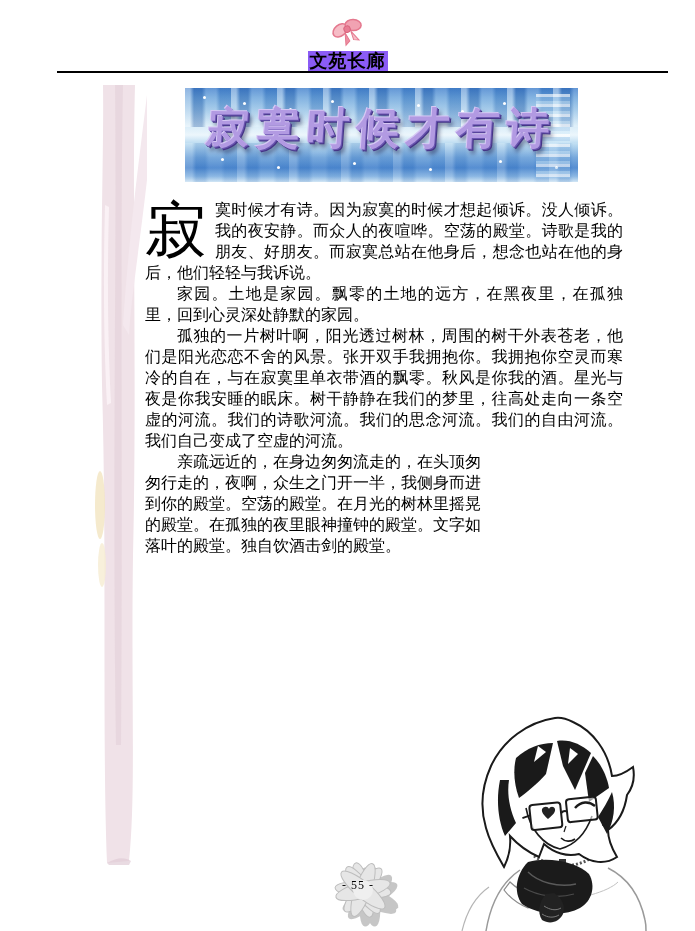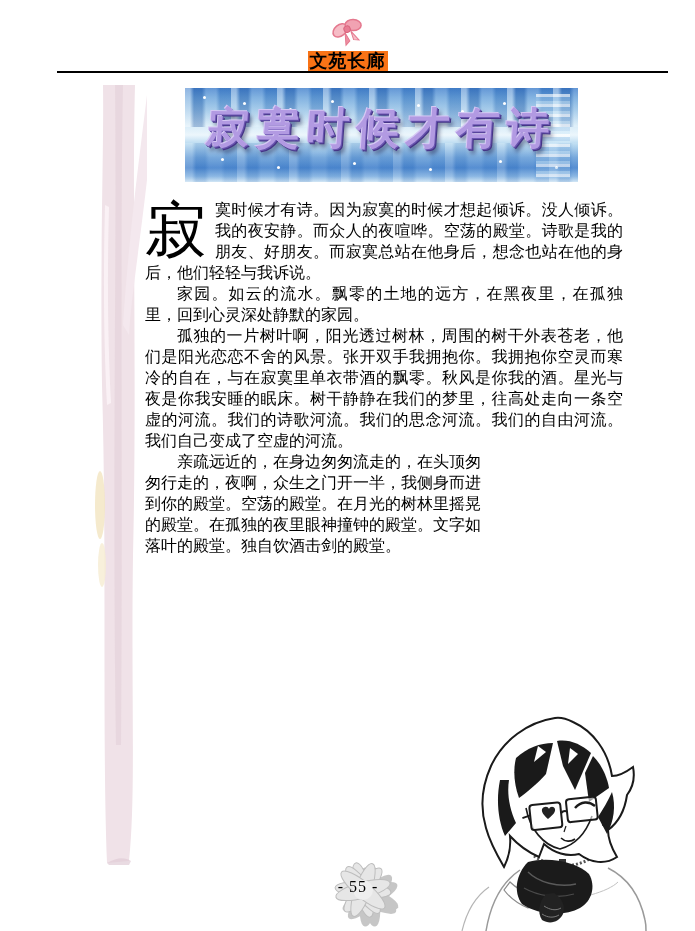--- a/index.html
+++ b/index.html
@@ -8,21 +8,21 @@
     font-family:"Liberation Serif","DejaVu Serif",serif;color:#000;
   }
   .page{position:absolute;inset:0;background:#fff;}
 
   
   .bow-wrap{position:absolute;left:330px;top:14px;width:36px;height:36px;}
   .header-title{
     position:absolute;top:49px;left:0;width:695px;text-align:center;
     font-size:18px;font-weight:bold;letter-spacing:1px;
   }
-  .header-title span{background:#f97316;padding:0 2px;}
+  .header-title span{background:#8b5cf6;padding:0 2px;}
   .header-rule{position:absolute;top:71px;left:57px;width:611px;height:2px;background:#000;}
 
   
   .strip{position:absolute;left:91px;top:85px;width:56px;height:780px;}
 
   
   .banner{
     position:absolute;left:185px;top:88px;width:393px;height:94px;overflow:hidden;
     background:linear-gradient(180deg,
       #4a86cf 0%,#6ea6dc 10%,#9cc6e8 24%,#d8ecf8 40%,#ecf6fc 50%,
@@ -72,21 +72,21 @@
   }
   .article p.wrap-right{width:336px;}
 
   
   .illustration{position:absolute;left:458px;top:696px;width:237px;height:235px;}
 
   
   .flower{position:absolute;left:303px;top:852px;width:124px;height:79px;}
   .flower .page-num{
     position:absolute;left:0;top:26px;width:110px;text-align:center;
-    font-size:16px;color:#000;letter-spacing:1px;
+    font-size:12px;color:#000;letter-spacing:1px;
   }
 </style>
 </head>
 <body>
 
 <div class="page">
 
   <div class="bow-wrap">
     <svg width="36" height="36" viewBox="0 0 36 36">
       <g transform="rotate(-18 18 18)">
@@ -122,21 +122,21 @@
     <div class="streaks-bottom"></div>
     <div class="sparkle"></div>
     <div class="ice-column"></div>
     <div class="banner-title">寂寞时候才有诗</div>
   </div>
 
   <div class="article">
     <p class="first">
       <span class="dropcap">寂</span><span>寞时候才有诗。因为寂寞的时候才想起倾诉。没人倾诉。我的夜安静。而众人的夜喧哗。空荡的殿堂。诗歌是我的朋友、好朋友。而寂寞总站在他身后，想念也站在他的身后，他们轻轻与我诉说。</span>
     </p>
-    <p>家园。如云的流水。飘零的土地的远方，在黑夜里，在孤独里，回到心灵深处静默的家园。</p>
+    <p>家园。土地是家园。飘零的土地的远方，在黑夜里，在孤独里，回到心灵深处静默的家园。</p>
     <p>孤独的一片树叶啊，阳光透过树林，周围的树干外表苍老，他们是阳光恋恋不舍的风景。张开双手我拥抱你。我拥抱你空灵而寒冷的自在，与在寂寞里单衣带酒的飘零。秋风是你我的酒。星光与夜是你我安睡的眠床。树干静静在我们的梦里，往高处走向一条空虚的河流。我们的诗歌河流。我们的思念河流。我们的自由河流。我们自己变成了空虚的河流。</p>
     <p class="wrap-right">亲疏远近的，在身边匆匆流走的，在头顶匆匆行走的，夜啊，众生之门开一半，我侧身而进到你的殿堂。空荡的殿堂。在月光的树林里摇晃的殿堂。在孤独的夜里眼神撞钟的殿堂。文字如落叶的殿堂。独自饮酒击剑的殿堂。</p>
   </div>
 
   <div class="illustration">
     <svg width="237" height="235" viewBox="0 0 237 235">
 
       <path d="M28,235 C33,205 44,186 62,174" fill="none" stroke="#9a9a9a" stroke-width="1.5"></path>
       <path d="M4,235 C9,214 18,200 31,191" fill="none" stroke="#b5b5b5" stroke-width="1.2"></path>
       <path d="M150,172 C170,182 182,200 187,224 C188,228 188,231 188,235" fill="none" stroke="#9a9a9a" stroke-width="1.5"></path>

